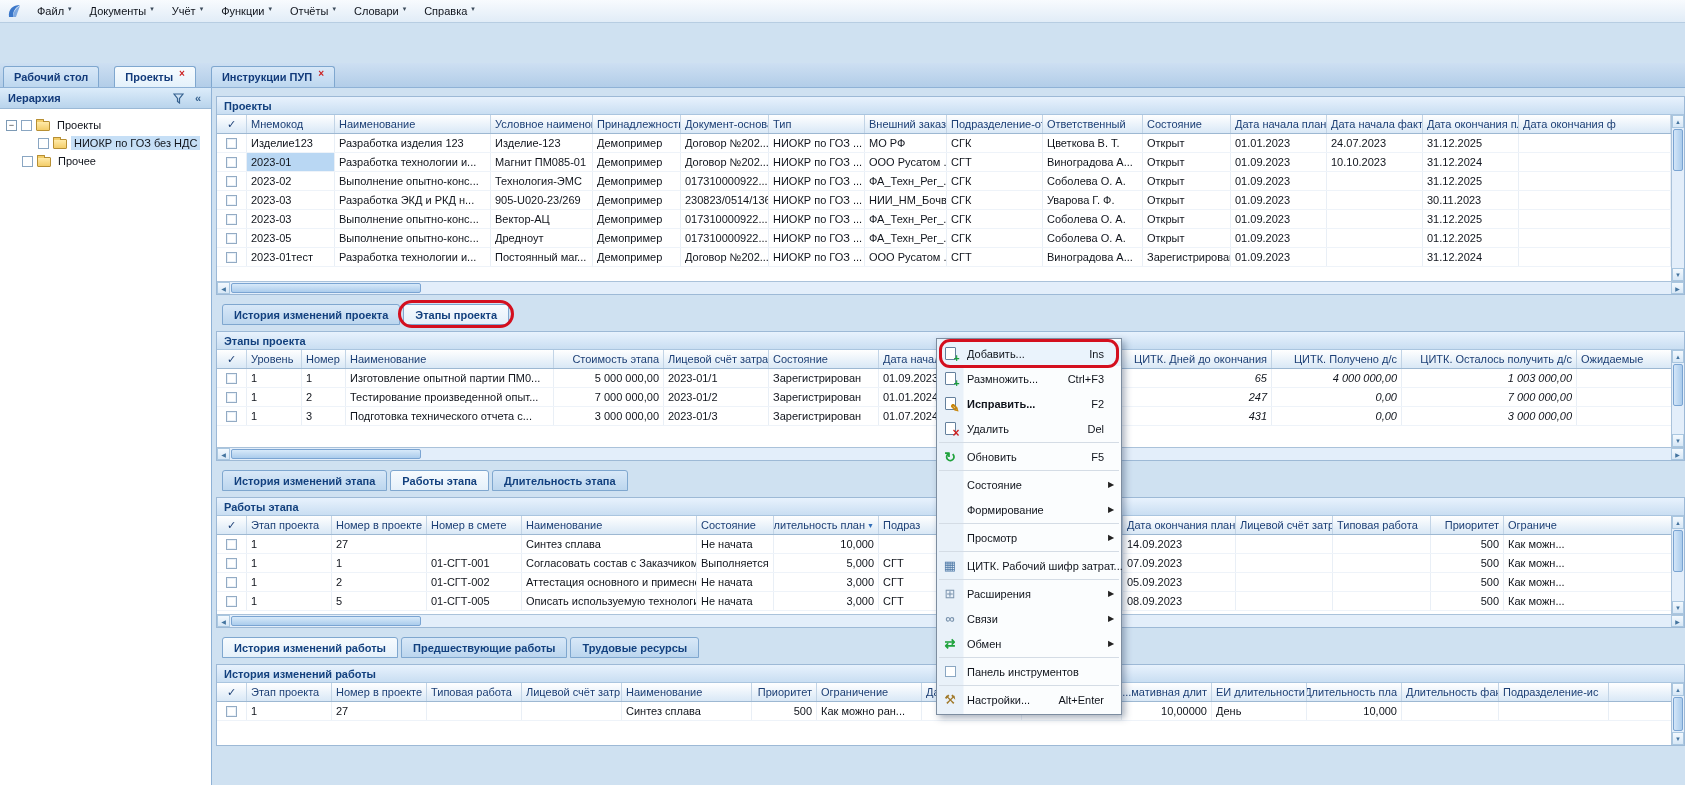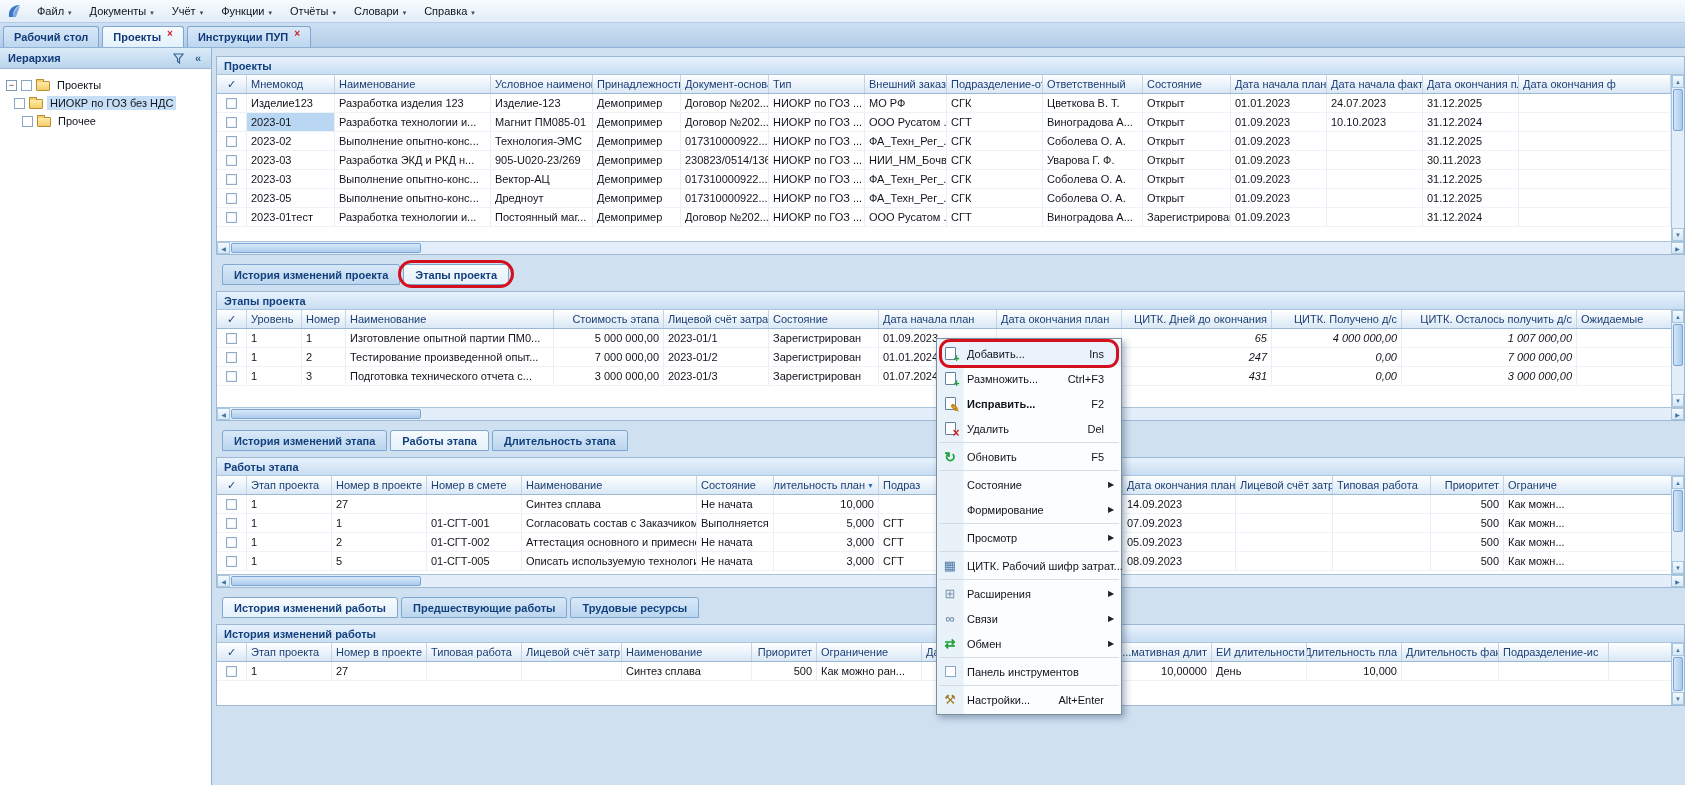--- a/index.html
+++ b/index.html
@@ -6,25 +6,25 @@
   html,body { margin:0; padding:0; }
   body {
     width:1685px; height:785px; overflow:hidden; position:relative;
     background:#cfe1f1; color:#10141c;
     font-family:"Liberation Sans", sans-serif; font-size:11px;
   }
   
   .menubar { height:23px; display:flex; align-items:center; gap:2px; padding-left:6px;
     background:linear-gradient(#f8fbfe,#e1ecf7); border-bottom:1px solid #b7cde2; }
   .applogo { width:16px; height:16px; margin-right:5px; display:flex; }
-  .mb-item { display:flex; align-items:flex-end; gap:4px; padding:2px 8px; border-radius:2px; cursor:default; }
+  .mb-item { display:flex; align-items:flex-start; gap:4px; padding:2px 8px; border-radius:2px; cursor:default; }
   .mb-caret { font-size:7px; color:#3c4a5a; }
   
   .tabbar { height:25px; background:linear-gradient(#cddff2,#b2cde8); border-bottom:1px solid #8fb2d6;
-    display:flex; align-items:flex-end; gap:3px; padding:0 2px 0 3px; }
+    display:flex; align-items:flex-end; gap:15px; padding:0 2px 0 3px;margin-top:40px; }
   .wtab { height:21px; display:flex; align-items:center; gap:6px; padding:0 10px;
     border:1px solid #7fa7cf; border-bottom:none; border-radius:3px 3px 0 0;
     background:linear-gradient(#d8e8f8,#bdd7ef); color:#123a7a; font-weight:bold; }
   .wtab.active { background:linear-gradient(#f7fbfe,#e4f1fb); }
   .wtab-close { color:#cc2222; font-size:10px; font-weight:bold; margin-top:-7px; line-height:1; }
   
   .workspace { display:flex; height:737px; align-items:stretch; }
   .sidebar { flex:0 0 212px; border-right:1px solid #8fb2d6; background:#fff; display:flex; flex-direction:column; }
   .sidebar-header { height:21px; flex:0 0 21px; background:linear-gradient(#dcecfa,#b9d4ec);
     border-bottom:1px solid #9bb9d6; display:flex; align-items:center; gap:2px;
@@ -193,21 +193,21 @@
       </span>
       <span class="sb-btn">«</span>
     </div>
     <div class="tree" id="tree">
         <div class="tree-row" style="padding-left: 6px;">
           <span class="expander">−</span>
           <span class="tree-cbx"></span>
           <span class="folder"></span>
           <span class="tree-label">Проекты</span>
         </div>
-        <div class="tree-row selected" style="padding-left: 14px;">
+        <div class="tree-row selected" style="padding-left: 38px;">
           <span class="tree-cbx"></span>
           <span class="folder"></span>
           <span class="tree-label">НИОКР по ГОЗ без НДС</span>
         </div>
         <div class="tree-row" style="padding-left: 22px;">
           <span class="tree-cbx"></span>
           <span class="folder"></span>
           <span class="tree-label">Прочее</span>
         </div>
       </div>
@@ -481,21 +481,21 @@
               <div class="g-td" style="width: 55px;">1</div>
               <div class="g-td" style="width: 44px;">1</div>
               <div class="g-td" style="width: 208px;">Изготовление опытной партии ПМ0...</div>
               <div class="g-td al-right" style="width: 110px;">5 000 000,00</div>
               <div class="g-td" style="width: 105px;">2023-01/1</div>
               <div class="g-td" style="width: 110px;">Зарегистрирован</div>
               <div class="g-td" style="width: 118px;">01.09.2023</div>
               <div class="g-td" style="width: 125px;"></div>
               <div class="g-td al-right ital" style="width: 150px;">65</div>
               <div class="g-td al-right ital" style="width: 130px;">4 000 000,00</div>
-              <div class="g-td al-right ital" style="width: 175px;">1 007 000,00</div>
+              <div class="g-td al-right ital" style="width: 175px;">1 003 000,00</div>
               <div class="g-td" style="width: 100px;"></div>
             </div>
             <div class="g-tr">
               <div class="g-td cbx-cell" style="width: 30px;">
                 <span class="cbx"></span>
               </div>
               <div class="g-td" style="width: 55px;">1</div>
               <div class="g-td" style="width: 44px;">2</div>
               <div class="g-td" style="width: 208px;">Тестирование произведенной опыт...</div>
               <div class="g-td al-right" style="width: 110px;">7 000 000,00</div>

